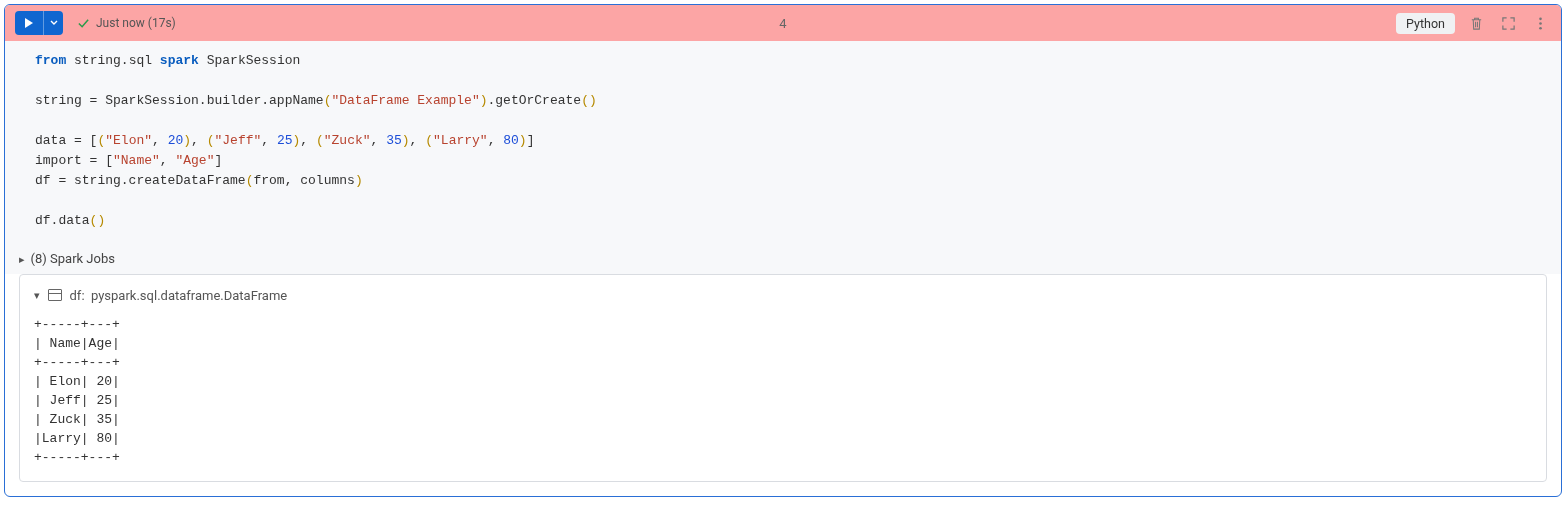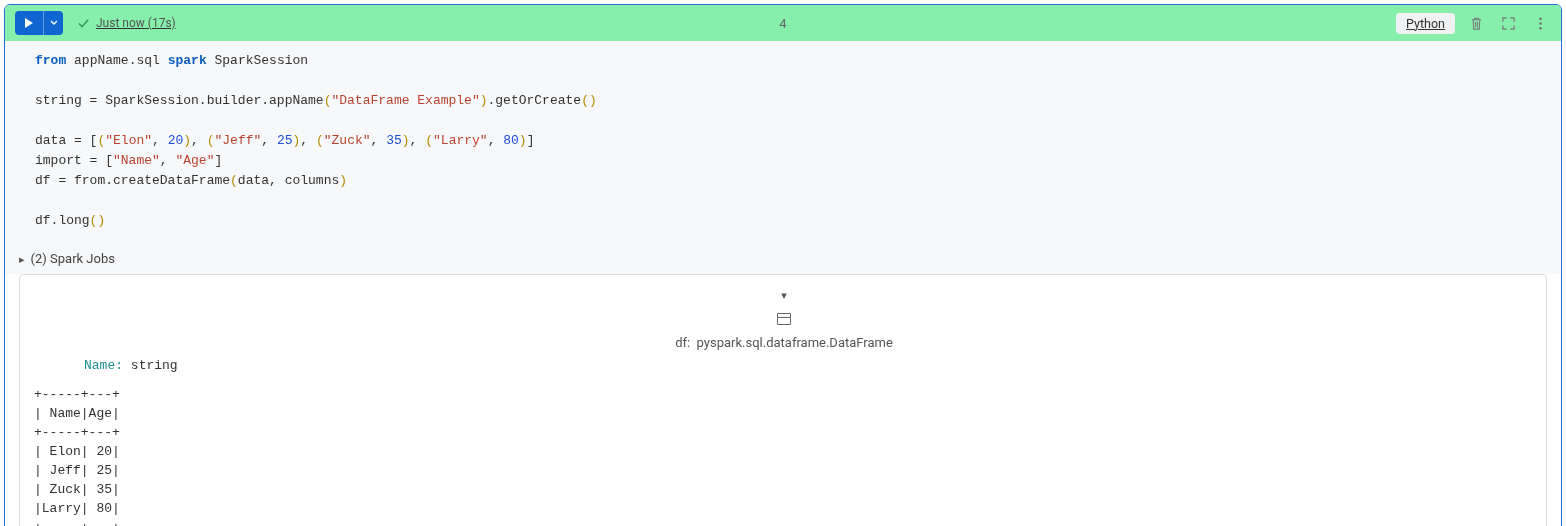--- a/index.html
+++ b/index.html
@@ -13,23 +13,22 @@
   .cell {
     border: 1.5px solid #2a6fd6;
     border-radius: 6px;
     overflow: hidden;
   }
   .toolbar {
     display: flex;
     align-items: center;
     height: 36px;
     padding: 0 10px;
-    background: #86efac;
+    background: #fca5a5;
     position: relative;
-    text-decoration: underline;
   }
   .run-btn-group {
     display: flex;
     height: 24px;
     border-radius: 4px;
     overflow: hidden;
   }
   .run-btn {
     background: #0f66d0;
     color: #fff;
@@ -127,21 +126,20 @@
     line-height: 19px;
     color: #333;
   }
   .df-header {
     display: flex;
     align-items: center;
     gap: 8px;
     font-family: -apple-system, BlinkMacSystemFont, "Segoe UI", Roboto, sans-serif;
     color: #555;
     margin-bottom: 4px;
-    flex-direction: column;
   }
   .df-icon {
     display: inline-block;
     width: 14px; height: 12px;
     border: 1.5px solid #666;
     border-radius: 1px;
     position: relative;
   }
   .df-icon::after {
     content: "";
@@ -198,43 +196,42 @@
       <button class="icon-btn">
         <svg width="15" height="15" viewBox="0 0 16 16">
           <circle cx="8" cy="3" r="1.4" fill="#777"></circle>
             <circle cx="8" cy="8" r="1.4" fill="#777"></circle>
             <circle cx="8" cy="13" r="1.4" fill="#777"></circle>
         </svg>
       </button>
     </div>
   </div>
 
-  <div class="code-area"><span class="kw">from</span> <span>appName.sql</span> <span class="kw">spark</span> <span>SparkSession</span>
+  <div class="code-area"><span class="kw">from</span> <span>string.sql</span> <span class="kw">spark</span> <span>SparkSession</span>
 
 <span>string = SparkSession.builder.appName</span><span class="paren">(</span><span class="str">"DataFrame Example"</span><span class="paren">)</span><span>.getOrCreate</span><span class="paren">(</span><span class="paren">)</span>
 
 <span>data = [</span><span class="paren">(</span><span class="str">"Elon"</span><span>, </span><span class="num">20</span><span class="paren">)</span><span>, </span><span class="paren">(</span><span class="str">"Jeff"</span><span>, </span><span class="num">25</span><span class="paren">)</span><span>, </span><span class="paren">(</span><span class="str">"Zuck"</span><span>, </span><span class="num">35</span><span class="paren">)</span><span>, </span><span class="paren">(</span><span class="str">"Larry"</span><span>, </span><span class="num">80</span><span class="paren">)</span><span>]</span>
 <span>import = [</span><span class="str">"Name"</span><span>, </span><span class="str">"Age"</span><span>]</span>
-<span>df = from.createDataFrame</span><span class="paren">(</span><span>data, columns</span><span class="paren">)</span>
-
-<span>df.long</span><span class="paren">(</span><span class="paren">)</span></div>
+<span>df = string.createDataFrame</span><span class="paren">(</span><span>from, columns</span><span class="paren">)</span>
+
+<span>df.data</span><span class="paren">(</span><span class="paren">)</span></div>
 
   <div class="spark-jobs">
     <span class="caret-right"></span>
-    <span>(2) Spark Jobs</span>
+    <span>(8) Spark Jobs</span>
   </div>
 
   <div class="output-panel">
     <div class="df-header">
       <span class="caret-down"></span>
       <span class="df-icon"></span>
       <span><span>df:</span>&nbsp; <span>pyspark.sql.dataframe.DataFrame</span></span>
     </div>
     <div class="schema">
-      <div><span class="schema-key">Name:</span> <span>string</span></div>
     </div>
     <div class="table-output">+-----+---+
 | Name|Age|
 +-----+---+
 | Elon| 20|
 | Jeff| 25|
 | Zuck| 35|
 |Larry| 80|
 +-----+---+</div>
   </div>

